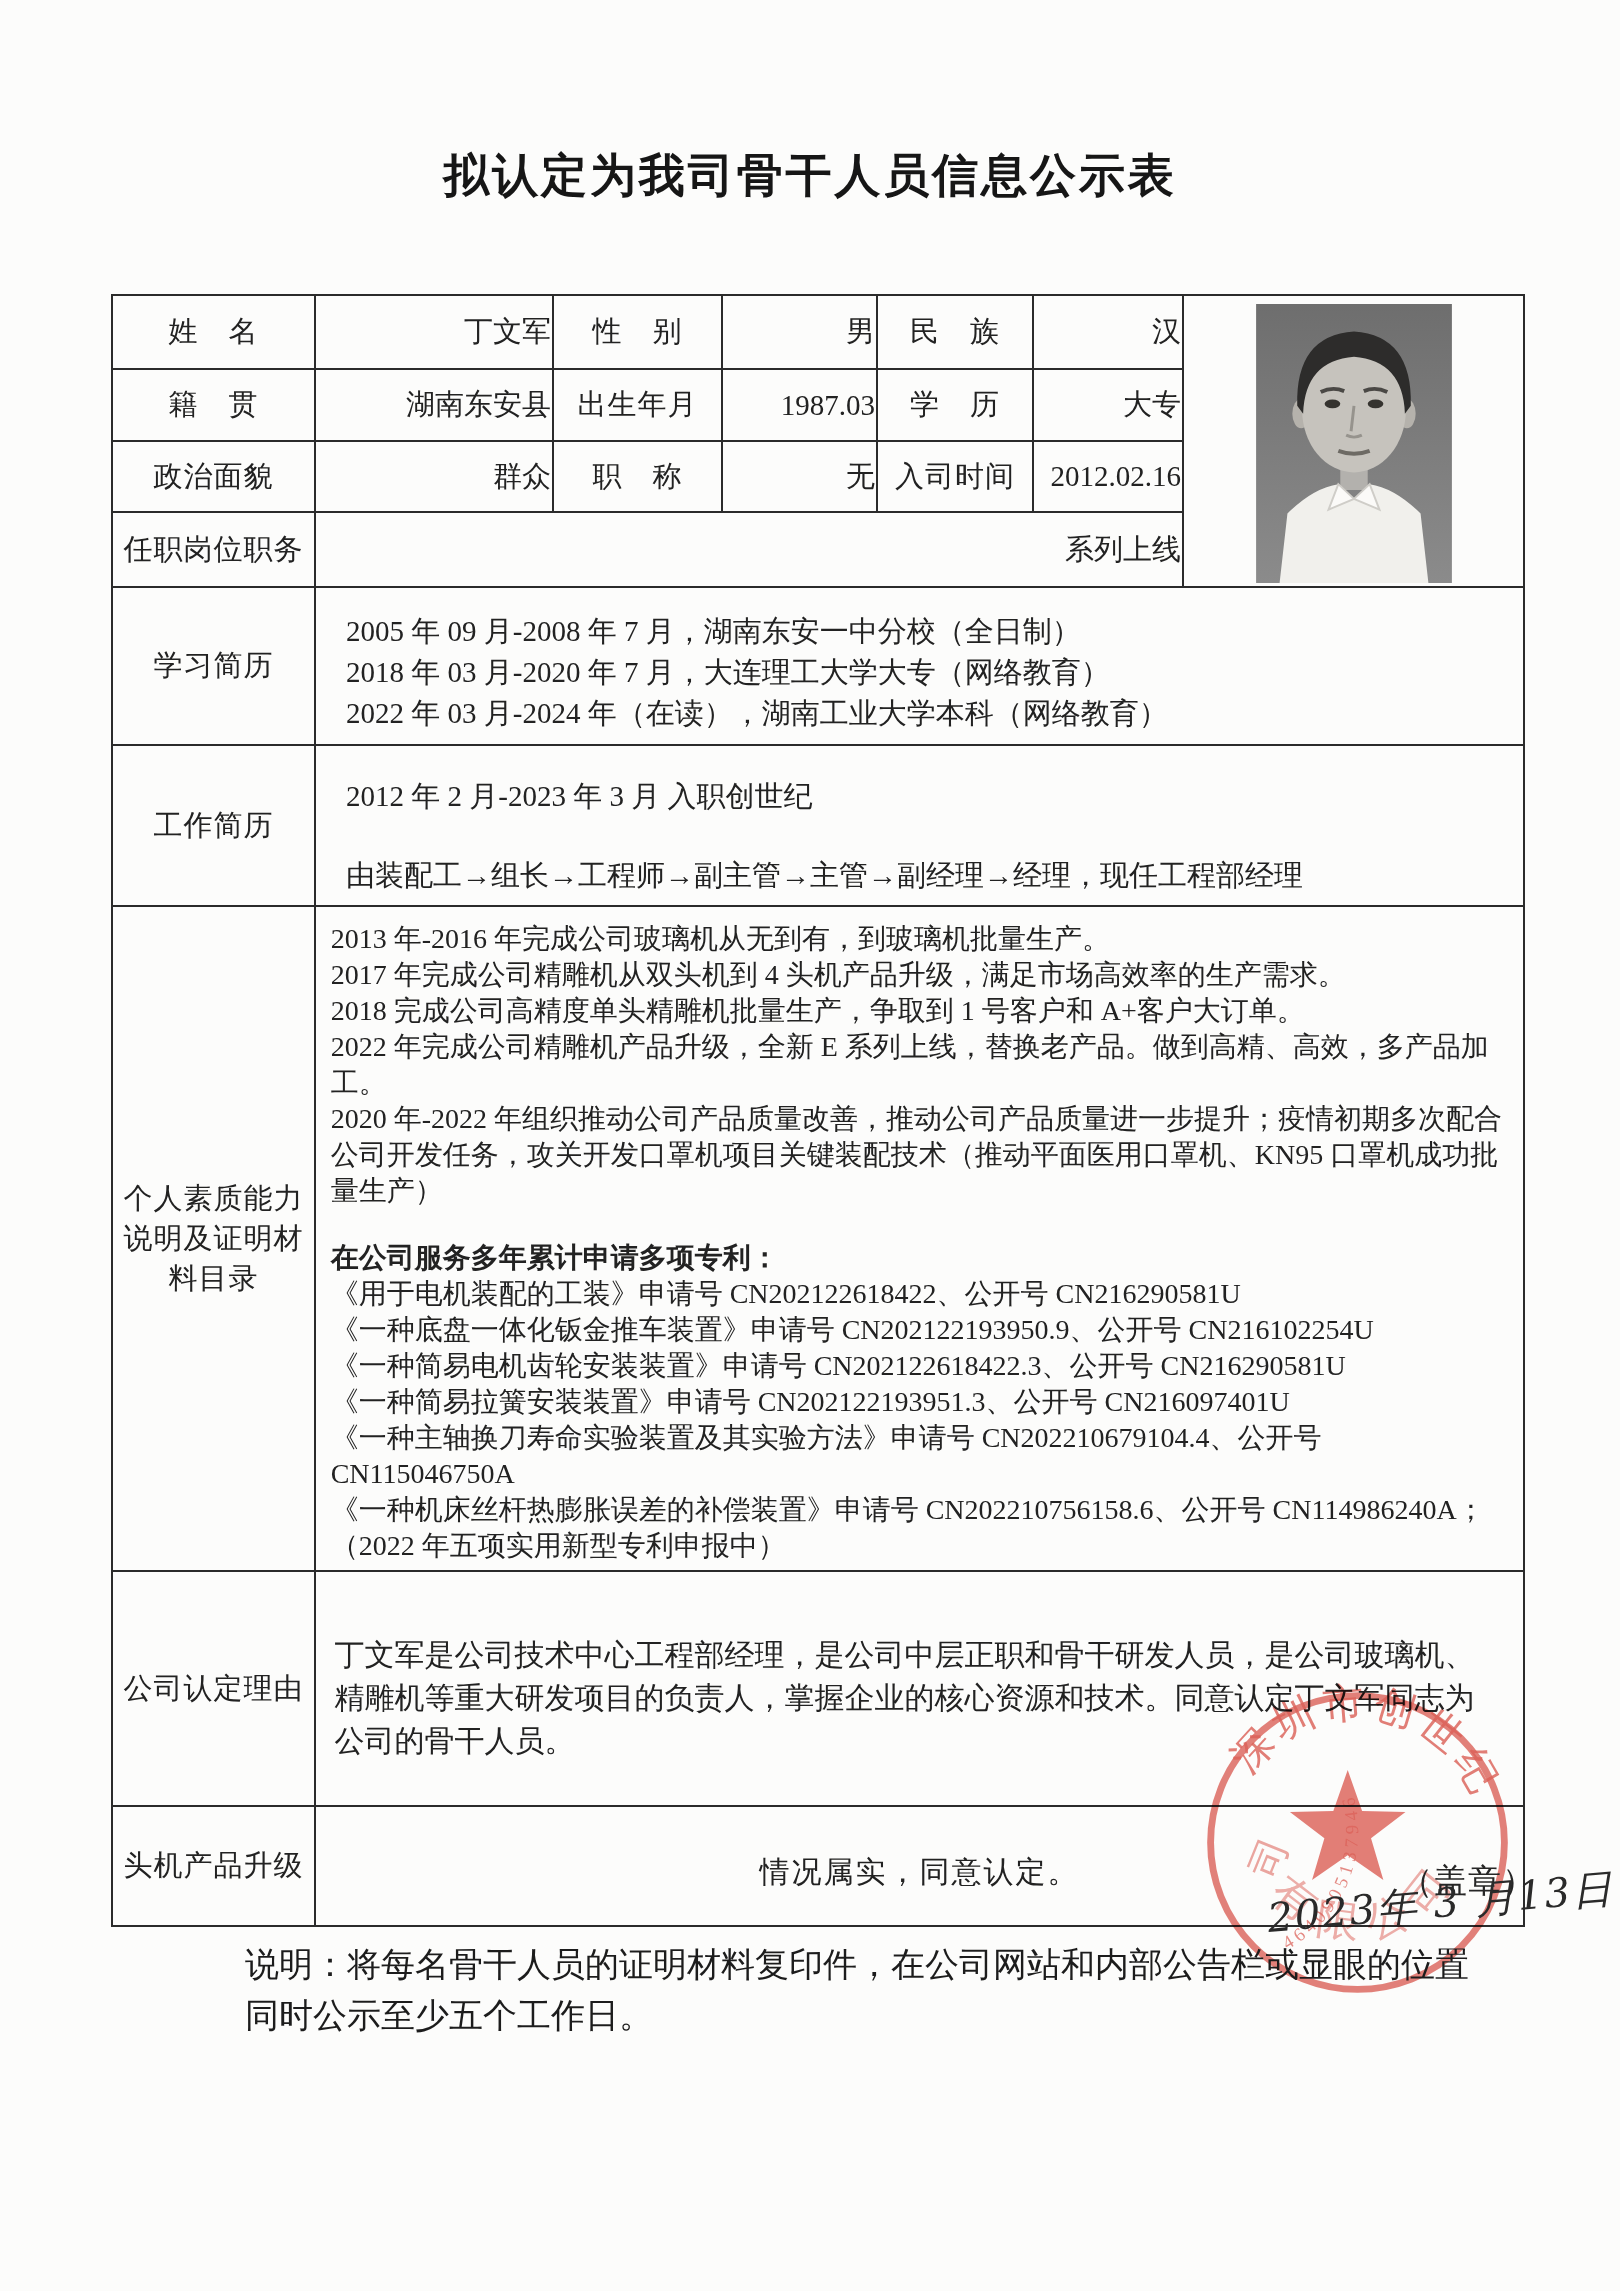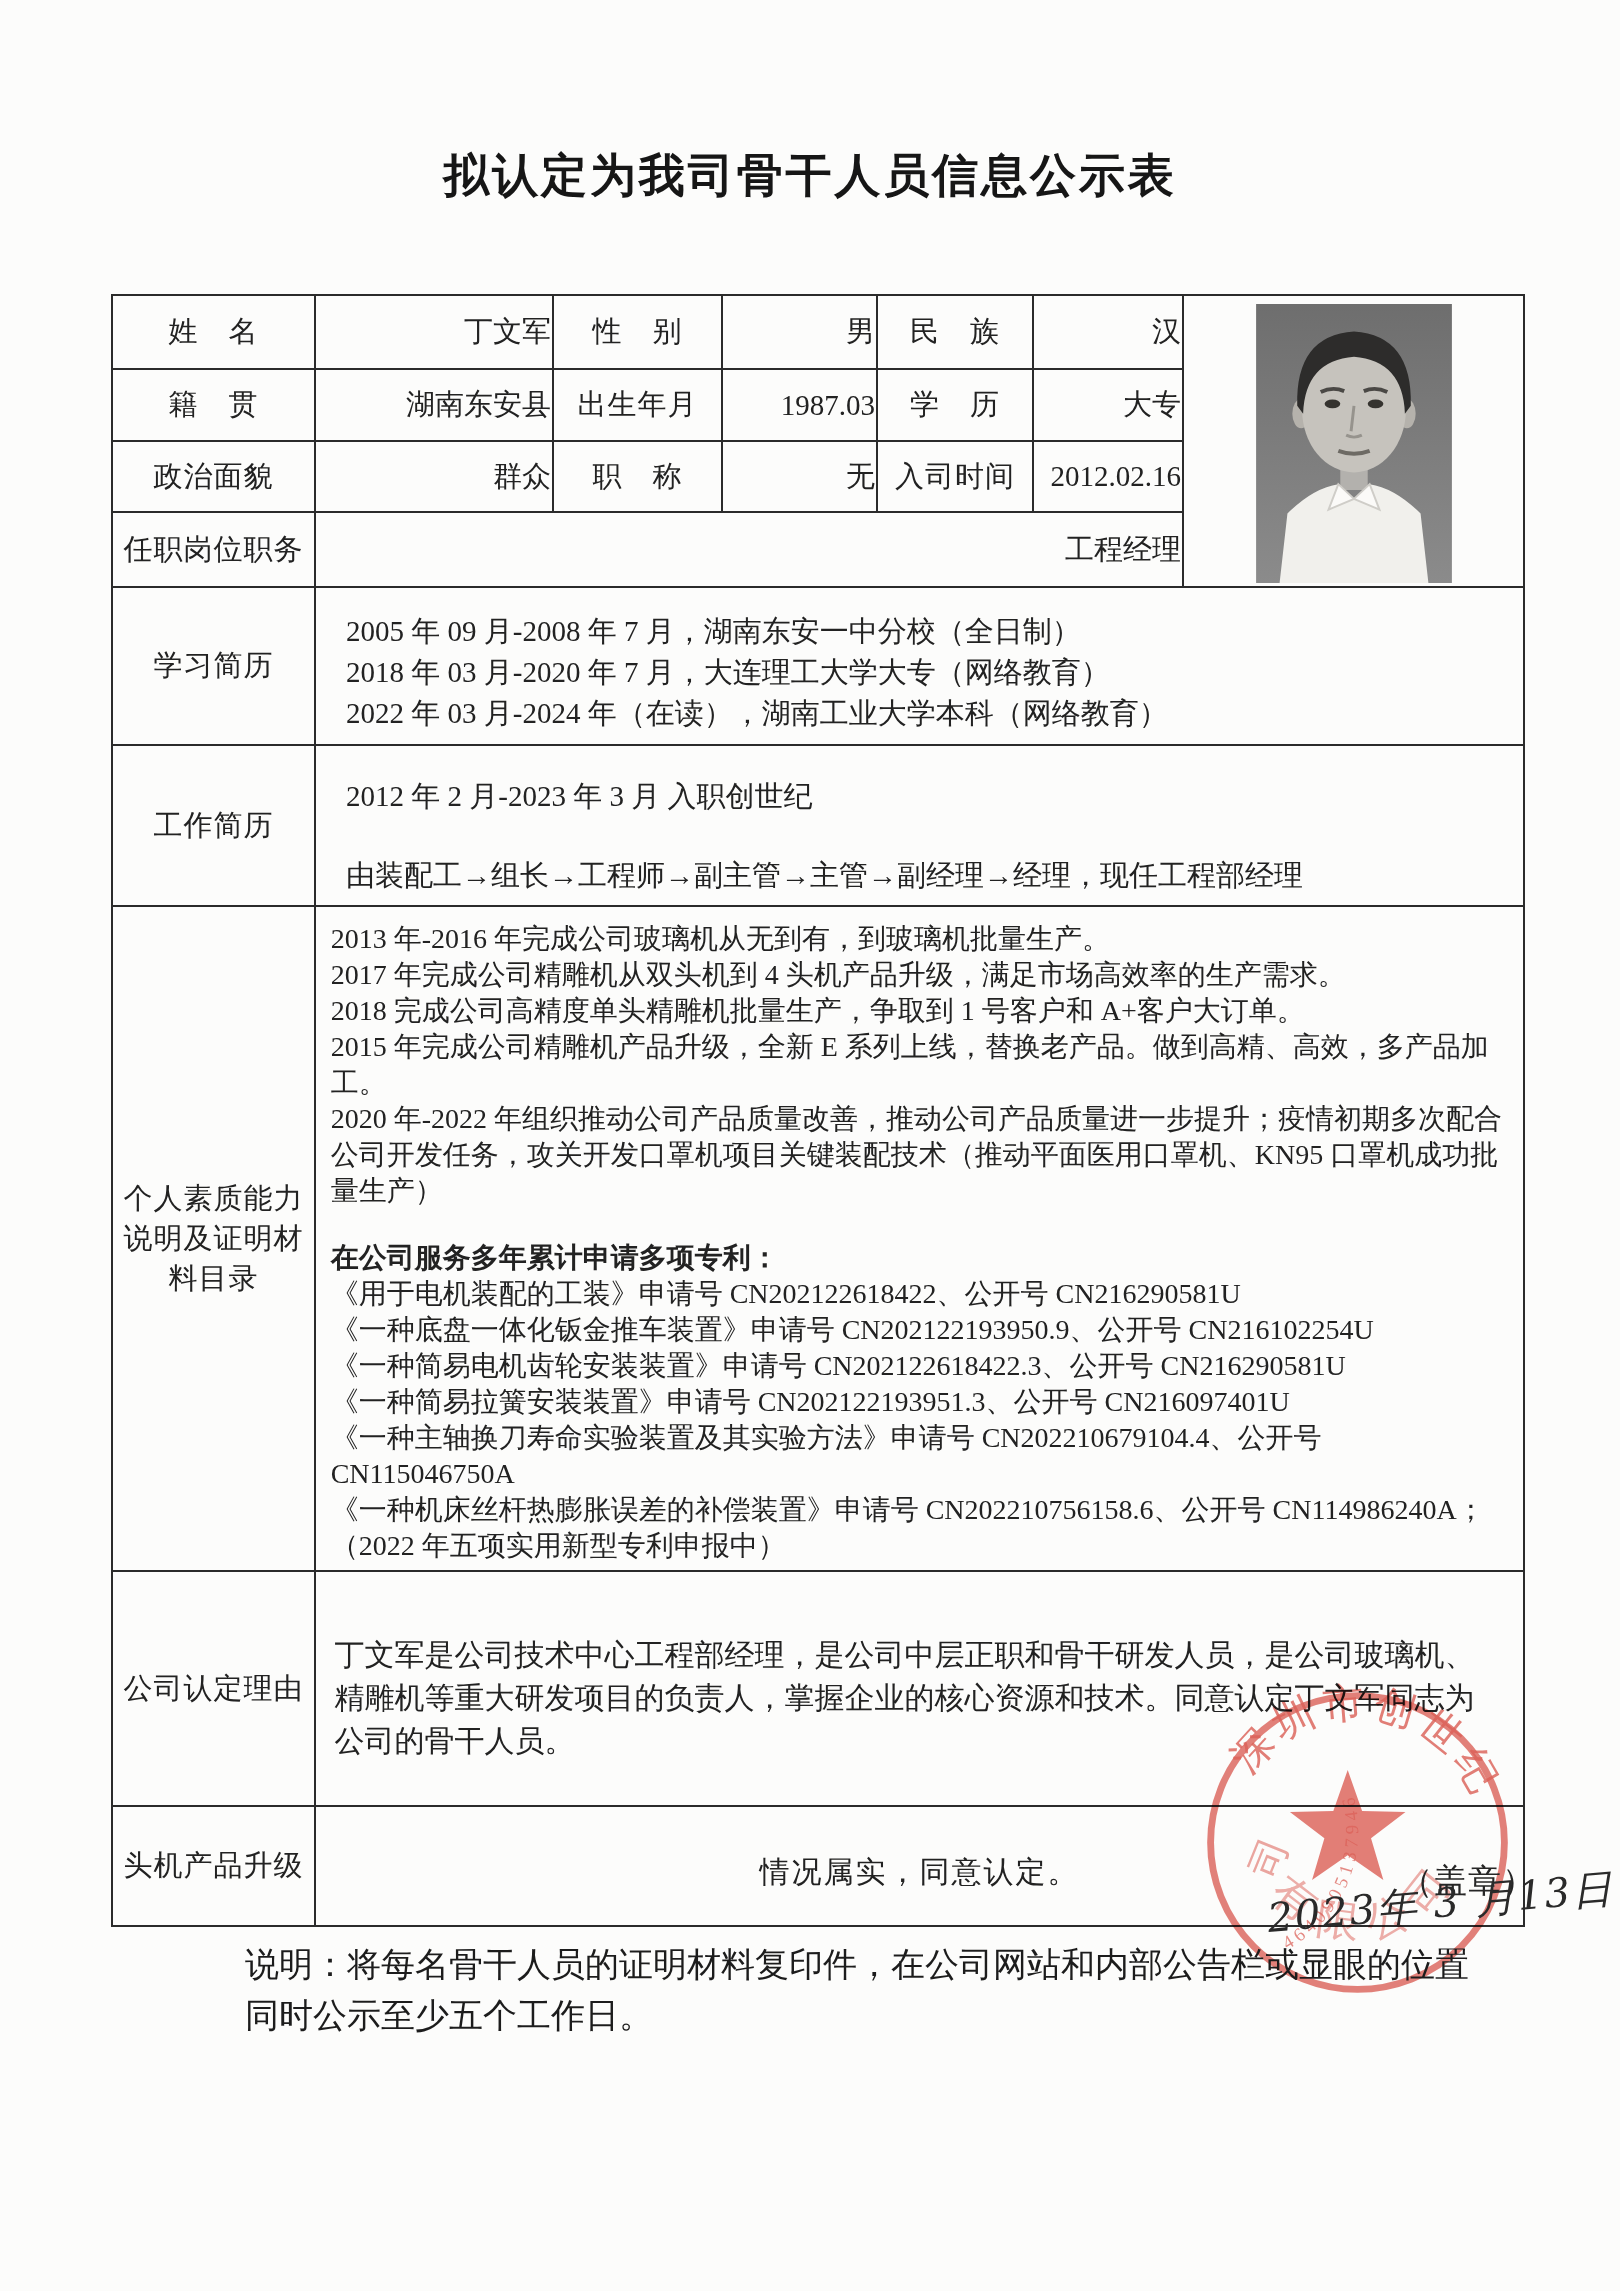--- a/index.html
+++ b/index.html
@@ -115,21 +115,21 @@
     <tr style="height:71px">
       <td class="lbl">政治面貌</td>
       <td class="val">群众</td>
       <td class="lbl">职　称</td>
       <td class="val">无</td>
       <td class="lbl">入司时间</td>
       <td class="val">2012.02.16</td>
     </tr>
     <tr style="height:75px">
       <td class="lbl">任职岗位职务</td>
-      <td class="val" colspan="5">工程经理</td>
+      <td class="val" colspan="5">系列上线</td>
     </tr>
     <tr style="height:158px">
       <td class="lbl">学习简历</td>
       <td class="content" colspan="6">
         <div class="edu-lines">
           <div>2005 年 09 月-2008 年 7 月，湖南东安一中分校（全日制）</div>
           <div>2018 年 03 月-2020 年 7 月，大连理工大学大专（网络教育）</div>
           <div>2022 年 03 月-2024 年（在读），湖南工业大学本科（网络教育）</div>
         </div>
       </td>
@@ -143,21 +143,21 @@
         </div>
       </td>
     </tr>
     <tr style="height:665px">
       <td class="lbl">个人素质能力说明及证明材料目录</td>
       <td class="content" colspan="6">
         <div class="ability">
           <div>2013 年-2016 年完成公司玻璃机从无到有，到玻璃机批量生产。</div>
           <div>2017 年完成公司精雕机从双头机到 4 头机产品升级，满足市场高效率的生产需求。</div>
           <div>2018 完成公司高精度单头精雕机批量生产，争取到 1 号客户和 A+客户大订单。</div>
-          <div>2015 年完成公司精雕机产品升级，全新 E 系列上线，替换老产品。做到高精、高效，多产品加工。</div>
+          <div>2022 年完成公司精雕机产品升级，全新 E 系列上线，替换老产品。做到高精、高效，多产品加工。</div>
           <div>2020 年-2022 年组织推动公司产品质量改善，推动公司产品质量进一步提升；疫情初期多次配合公司开发任务，攻关开发口罩机项目关键装配技术（推动平面医用口罩机、KN95 口罩机成功批量生产）</div>
           <div class="patents-heading">在公司服务多年累计申请多项专利：</div>
           <div>《用于电机装配的工装》申请号 CN202122618422、公开号 CN216290581U</div>
           <div>《一种底盘一体化钣金推车装置》申请号 CN202122193950.9、公开号 CN216102254U</div>
           <div>《一种简易电机齿轮安装装置》申请号 CN202122618422.3、公开号 CN216290581U</div>
           <div>《一种简易拉簧安装装置》申请号 CN202122193951.3、公开号 CN216097401U</div>
           <div>《一种主轴换刀寿命实验装置及其实验方法》申请号 CN202210679104.4、公开号</div>
           <div>CN115046750A</div>
           <div>《一种机床丝杆热膨胀误差的补偿装置》申请号 CN202210756158.6、公开号 CN114986240A；</div>
           <div>（2022 年五项实用新型专利申报中）</div>

